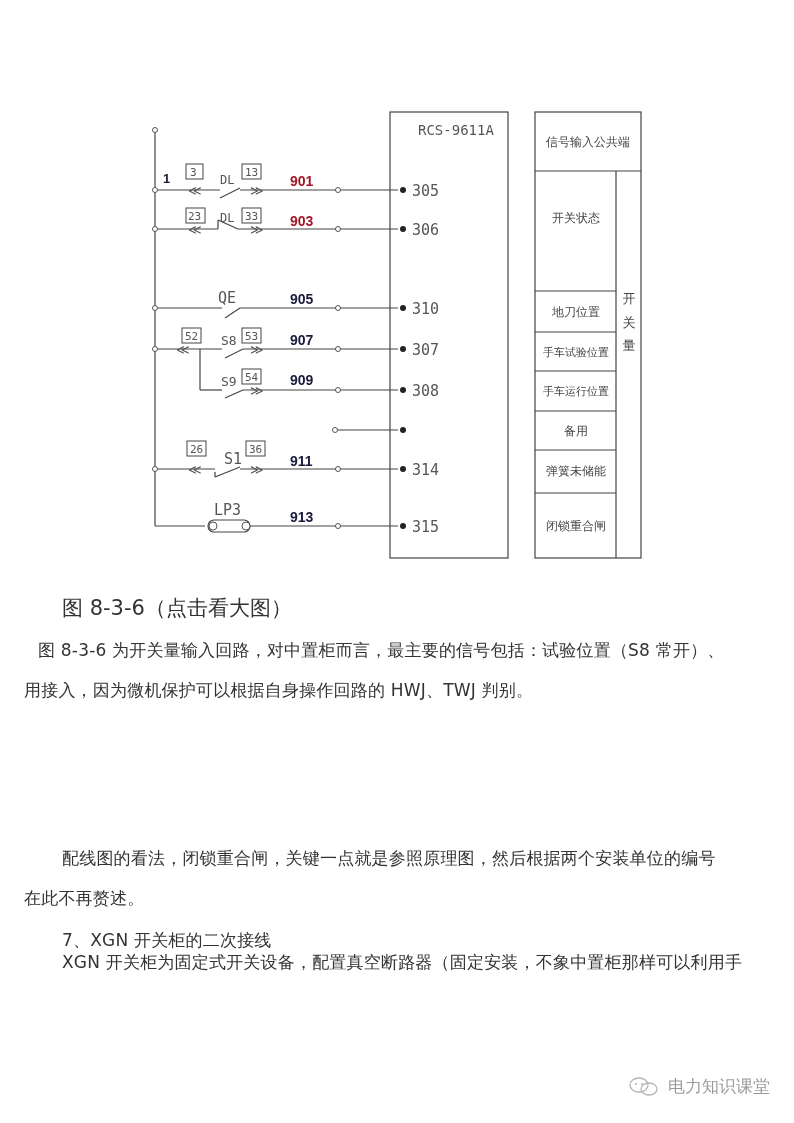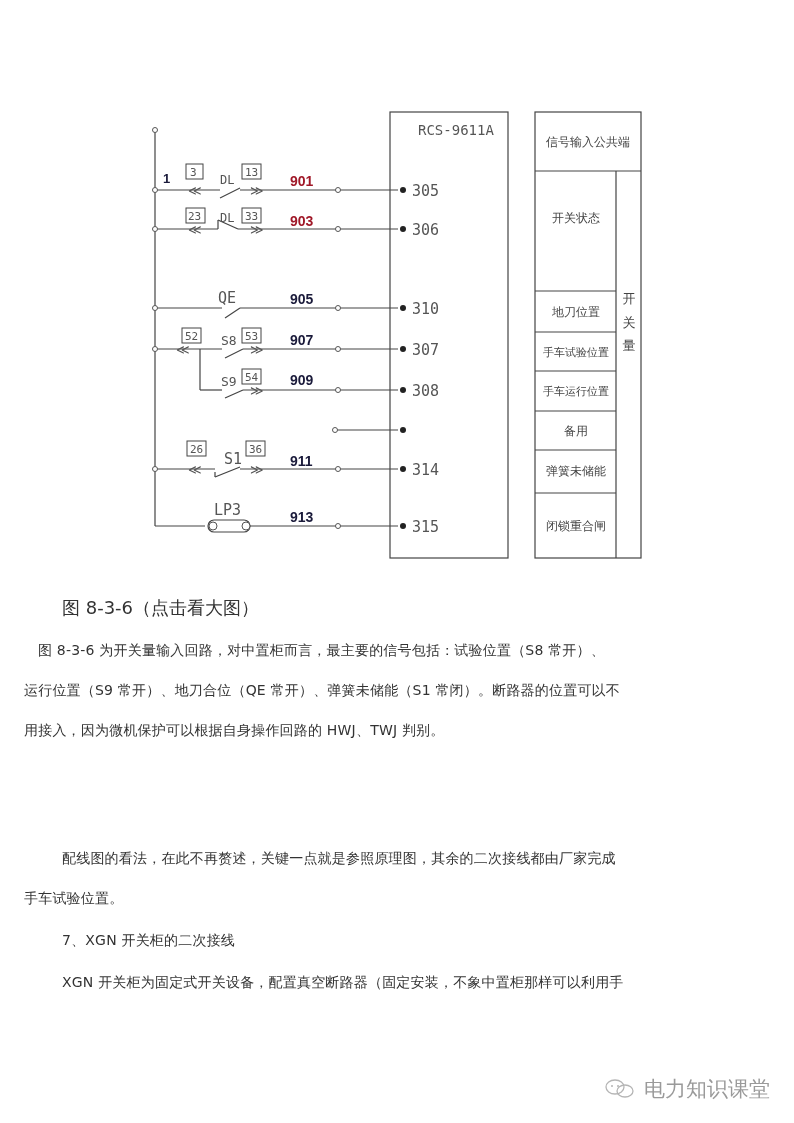--- a/index.html
+++ b/index.html
@@ -2,24 +2,24 @@
 <html><head>
 <meta charset="utf-8">
 <style>
   html, body { margin:0; padding:0; background:#ffffff; }
   body { width:794px; height:1123px; position:relative; overflow:hidden;
          font-family:"DejaVu Sans", "Liberation Sans", sans-serif; color:#333333; }
   #diagram { position:absolute; left:0; top:0; width:794px; height:580px; }
   .cad { font-family:"DejaVu Sans Mono", "Liberation Mono", monospace; fill:#555555; }
   .wire-num { font-family:"Liberation Sans", sans-serif; font-weight:bold; font-size:14px; }
   .cn { font-family:"DejaVu Sans", sans-serif; fill:#444444; }
-  .para { position:absolute; left:24px; width:750px; font-size:14px; line-height:40px; color:#333333; letter-spacing:0.2px; }
+  .para { position:absolute; left:24px; width:750px; font-size:17px; line-height:40px; color:#333333; letter-spacing:0.2px; }
   .indent { text-indent:38px; }
-  .caption { position:absolute; left:62px; top:590px; font-size:18px; line-height:36px; }
-  .watermark { position:absolute; right:24px; top:1075px; display:flex; align-items:center; gap:8px; color:#9a9a9a; font-size:21px; }
+  .caption { position:absolute; left:62px; top:590px; font-size:21px; line-height:36px; }
+  .watermark { position:absolute; right:24px; top:1075px; display:flex; align-items:center; gap:8px; color:#9a9a9a; font-size:17px; }
   .wm-icon { width:32px; height:22px; }
 </style>
 </head>
 <body>
 
 <svg id="diagram" viewBox="0 0 794 580" xmlns="http://www.w3.org/2000/svg">
   <g stroke="#444" stroke-width="1.2" fill="none">
 
     <line x1="155" y1="130" x2="155" y2="522"></line>
 
@@ -181,37 +181,36 @@
     <text x="629" y="303">开</text>
     <text x="629" y="327">关</text>
     <text x="629" y="350">量</text>
   </g>
 </svg>
 
 <div class="caption">图 8-3-6（点击看大图）</div>
 
 <div class="para" style="top:630px;">
   <div class="indent" style="margin-left:-24px;">图 8-3-6 为开关量输入回路，对中置柜而言，最主要的信号包括：试验位置（S8 常开）、</div>
-  <div>运行位置（S9 常开）、地刀合位（QE 常开）、弹簧未储能（S1 常闭）。断路器的位置可以不</div>
   <div>用接入，因为微机保护可以根据自身操作回路的 HWJ、TWJ 判别。</div>
 </div>
 
 <div class="para" style="top:755px;">
 </div>
 
 <div class="para" style="top:838px;">
-  <div class="indent">配线图的看法，在此不再赘述，关键一点就是参照原理图，其余的二次接线都由厂家完成</div>
-  <div>手车试验位置。</div>
+  <div class="indent">配线图的看法，闭锁重合闸，关键一点就是参照原理图，然后根据两个安装单位的编号</div>
+  <div>在此不再赘述。</div>
 </div>
 
 <div class="para" style="top:920px;">
   <div class="indent">7、XGN 开关柜的二次接线</div>
 </div>
 
-<div class="para" style="top:962px;">
+<div class="para" style="top:942px;">
   <div class="indent">XGN 开关柜为固定式开关设备，配置真空断路器（固定安装，不象中置柜那样可以利用手</div>
 </div>
 
 <div class="watermark">
   <svg class="wm-icon" viewBox="0 0 32 22">
     <ellipse cx="11" cy="9" rx="9" ry="7" fill="none" stroke="#b5b5b5" stroke-width="1.3"></ellipse>
     <ellipse cx="21" cy="13" rx="8" ry="6" fill="none" stroke="#b5b5b5" stroke-width="1.3"></ellipse>
     <circle cx="8" cy="8" r="1" fill="#b5b5b5"></circle>
     <circle cx="14" cy="8" r="1" fill="#b5b5b5"></circle>
   </svg>

